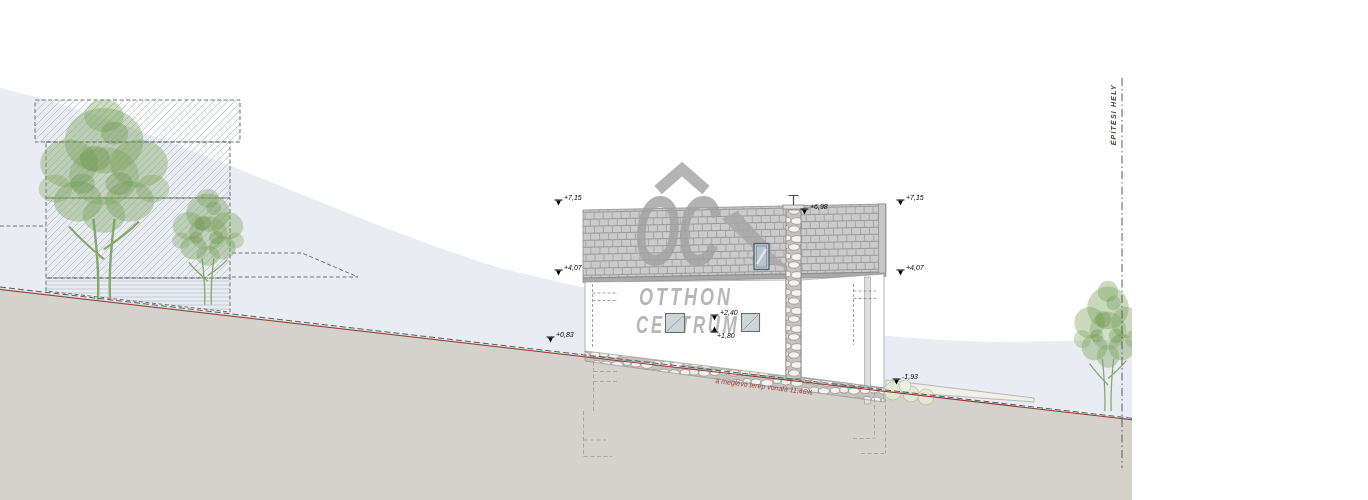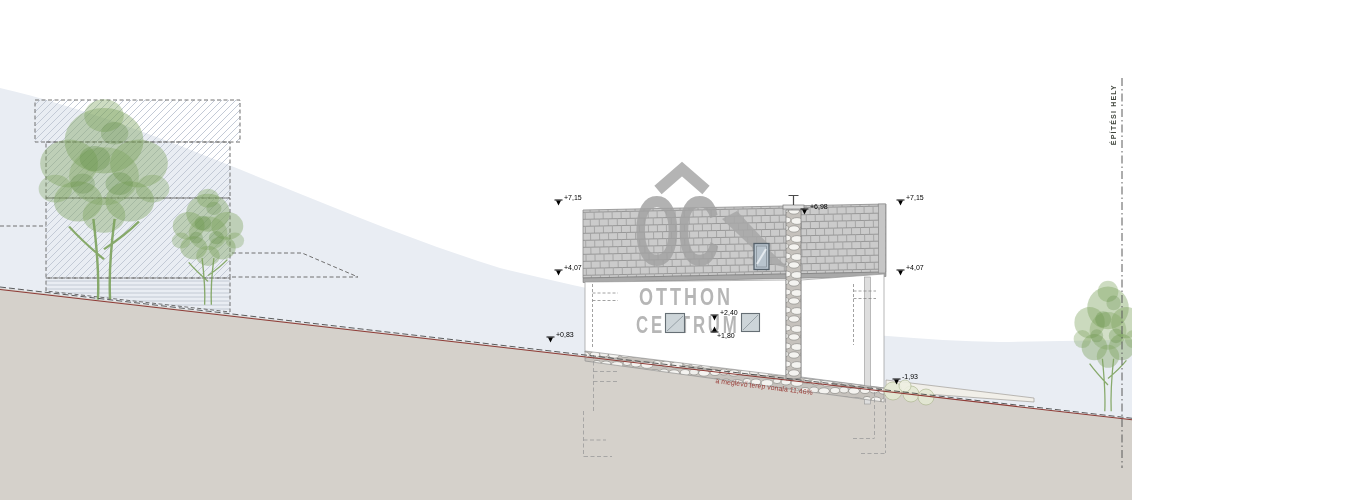--- a/index.html
+++ b/index.html
@@ -1,17 +1,17 @@
 <!DOCTYPE html>
 <html><head>
 <meta charset="utf-8">
 <style>
   html,body{margin:0;padding:0;background:#fff;}
   .canvas{position:relative;width:1132px;height:500px;overflow:hidden;background:#ffffff;
-          font-family:"Liberation Sans","DejaVu Sans",sans-serif;}
+          font-family:"Liberation Sans","DejaVu Sans",sans-serif;font-style:italic;}
   .layer{position:absolute;left:0;top:0;}
   #bg{z-index:1;} 
   .watermark{position:absolute;left:0;top:0;z-index:2;width:1368px;height:500px;pointer-events:none;}
   #fg{z-index:3;}
   .overlay{position:absolute;left:0;top:0;z-index:4;width:1368px;height:500px;}
   
   .wm-oc{position:absolute;left:634px;top:189px;font-size:98px;font-weight:bold;line-height:84px;
          color:#a2a2a2;opacity:.82;transform:scaleX(.60);transform-origin:0 0;letter-spacing:-4px;}
   .wm-l1{position:absolute;left:639px;top:283px;font-size:24px;font-weight:bold;letter-spacing:4px;
          color:#b3b3b3;opacity:.95;transform:scaleX(.75);transform-origin:0 0;}

